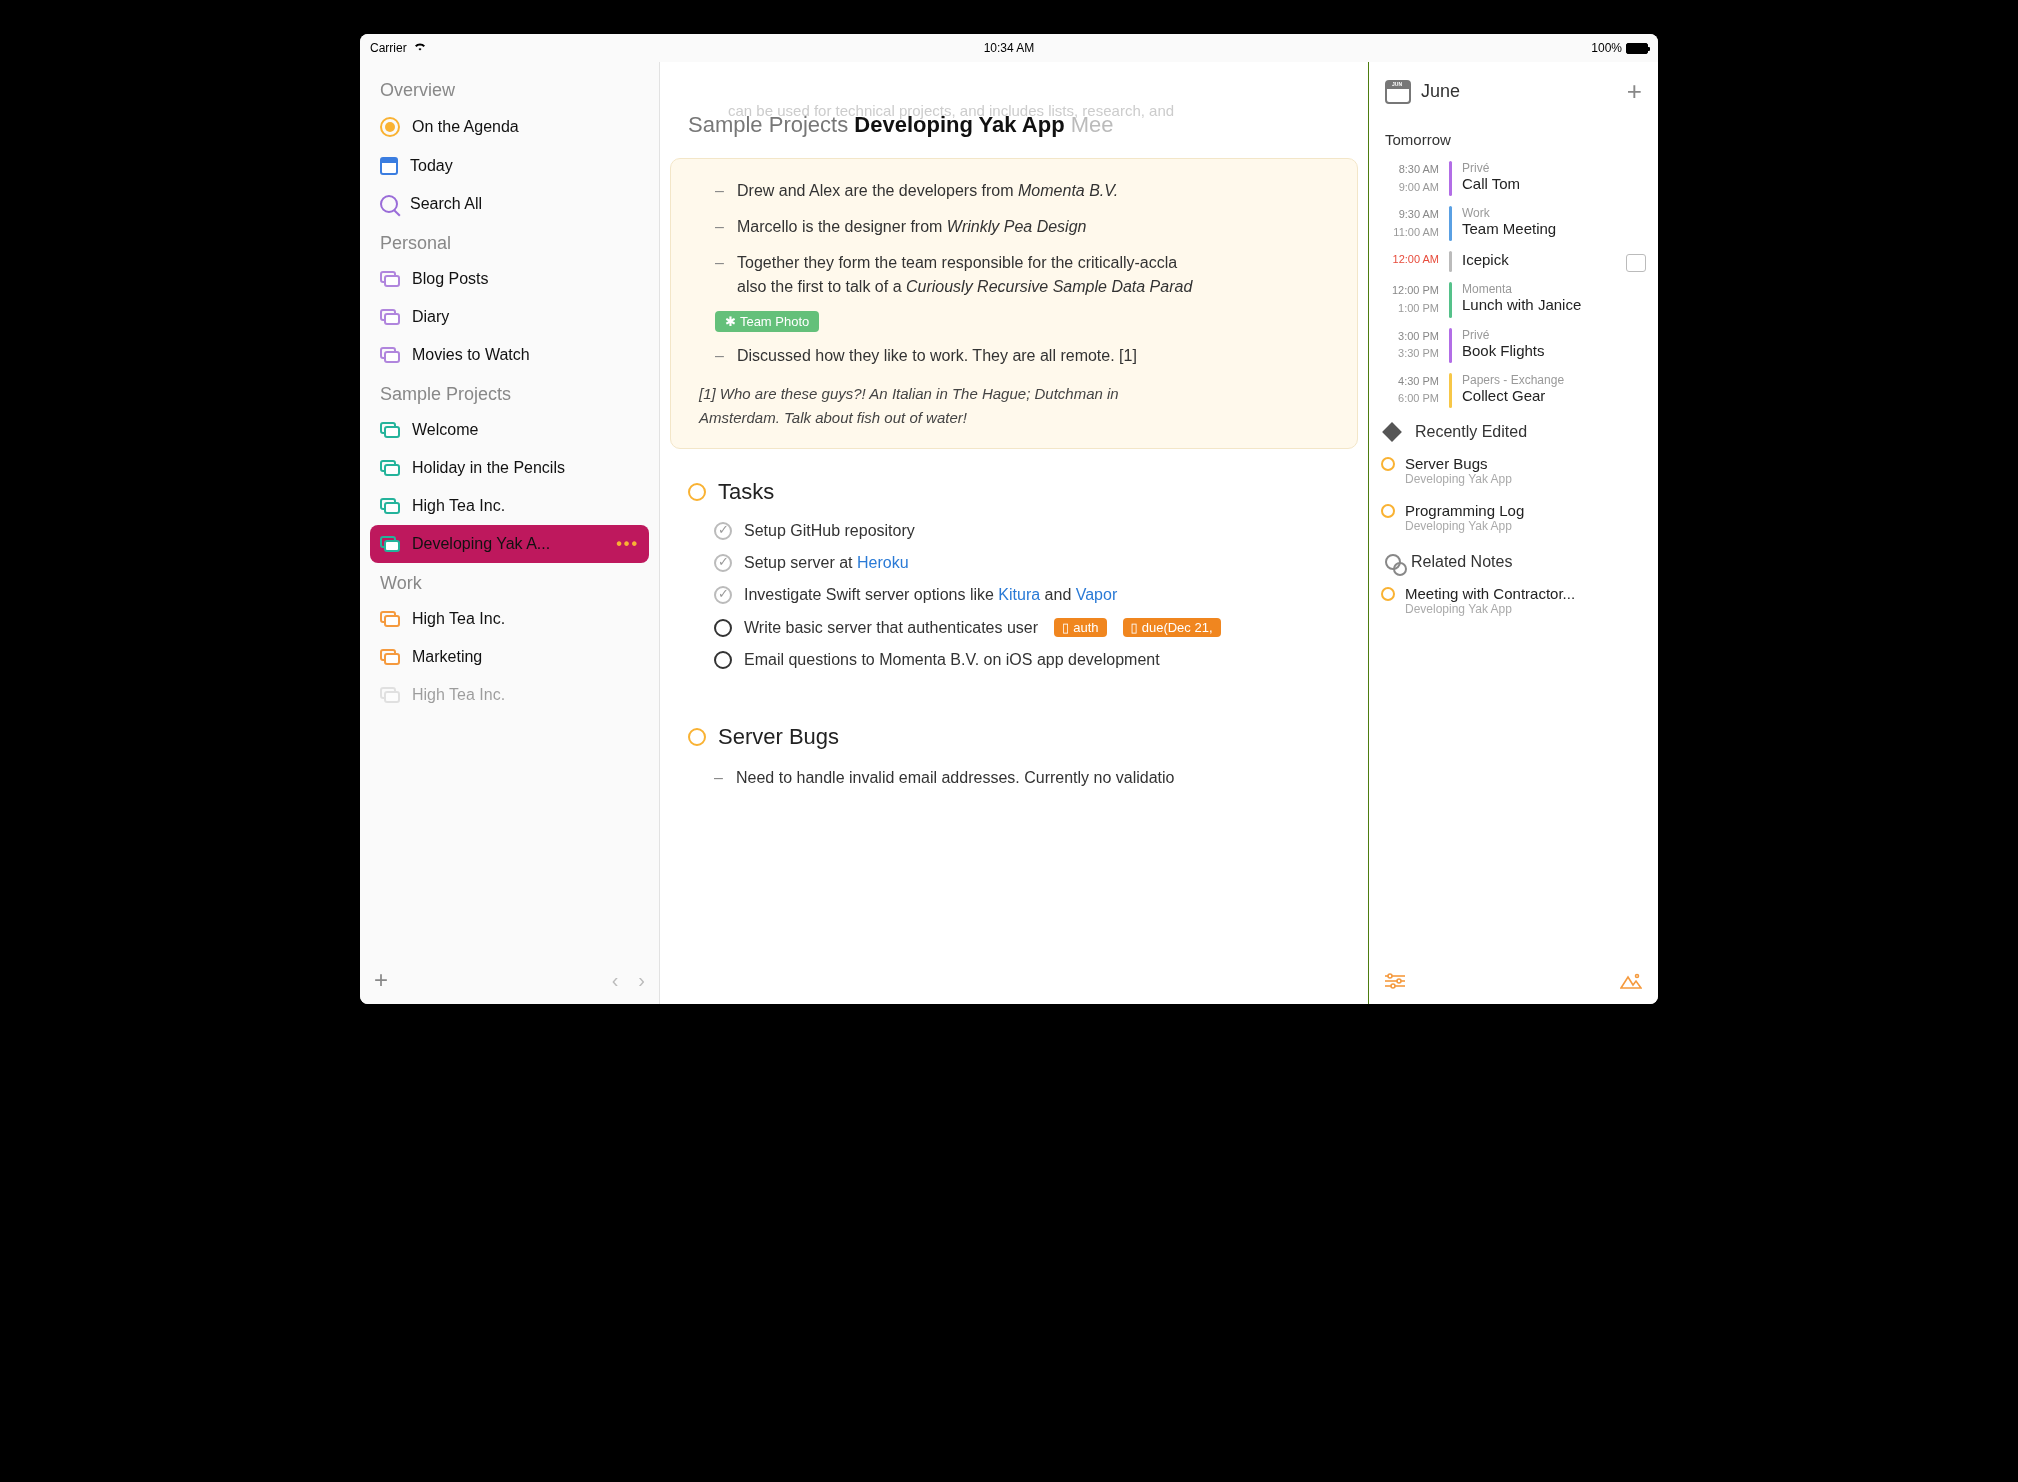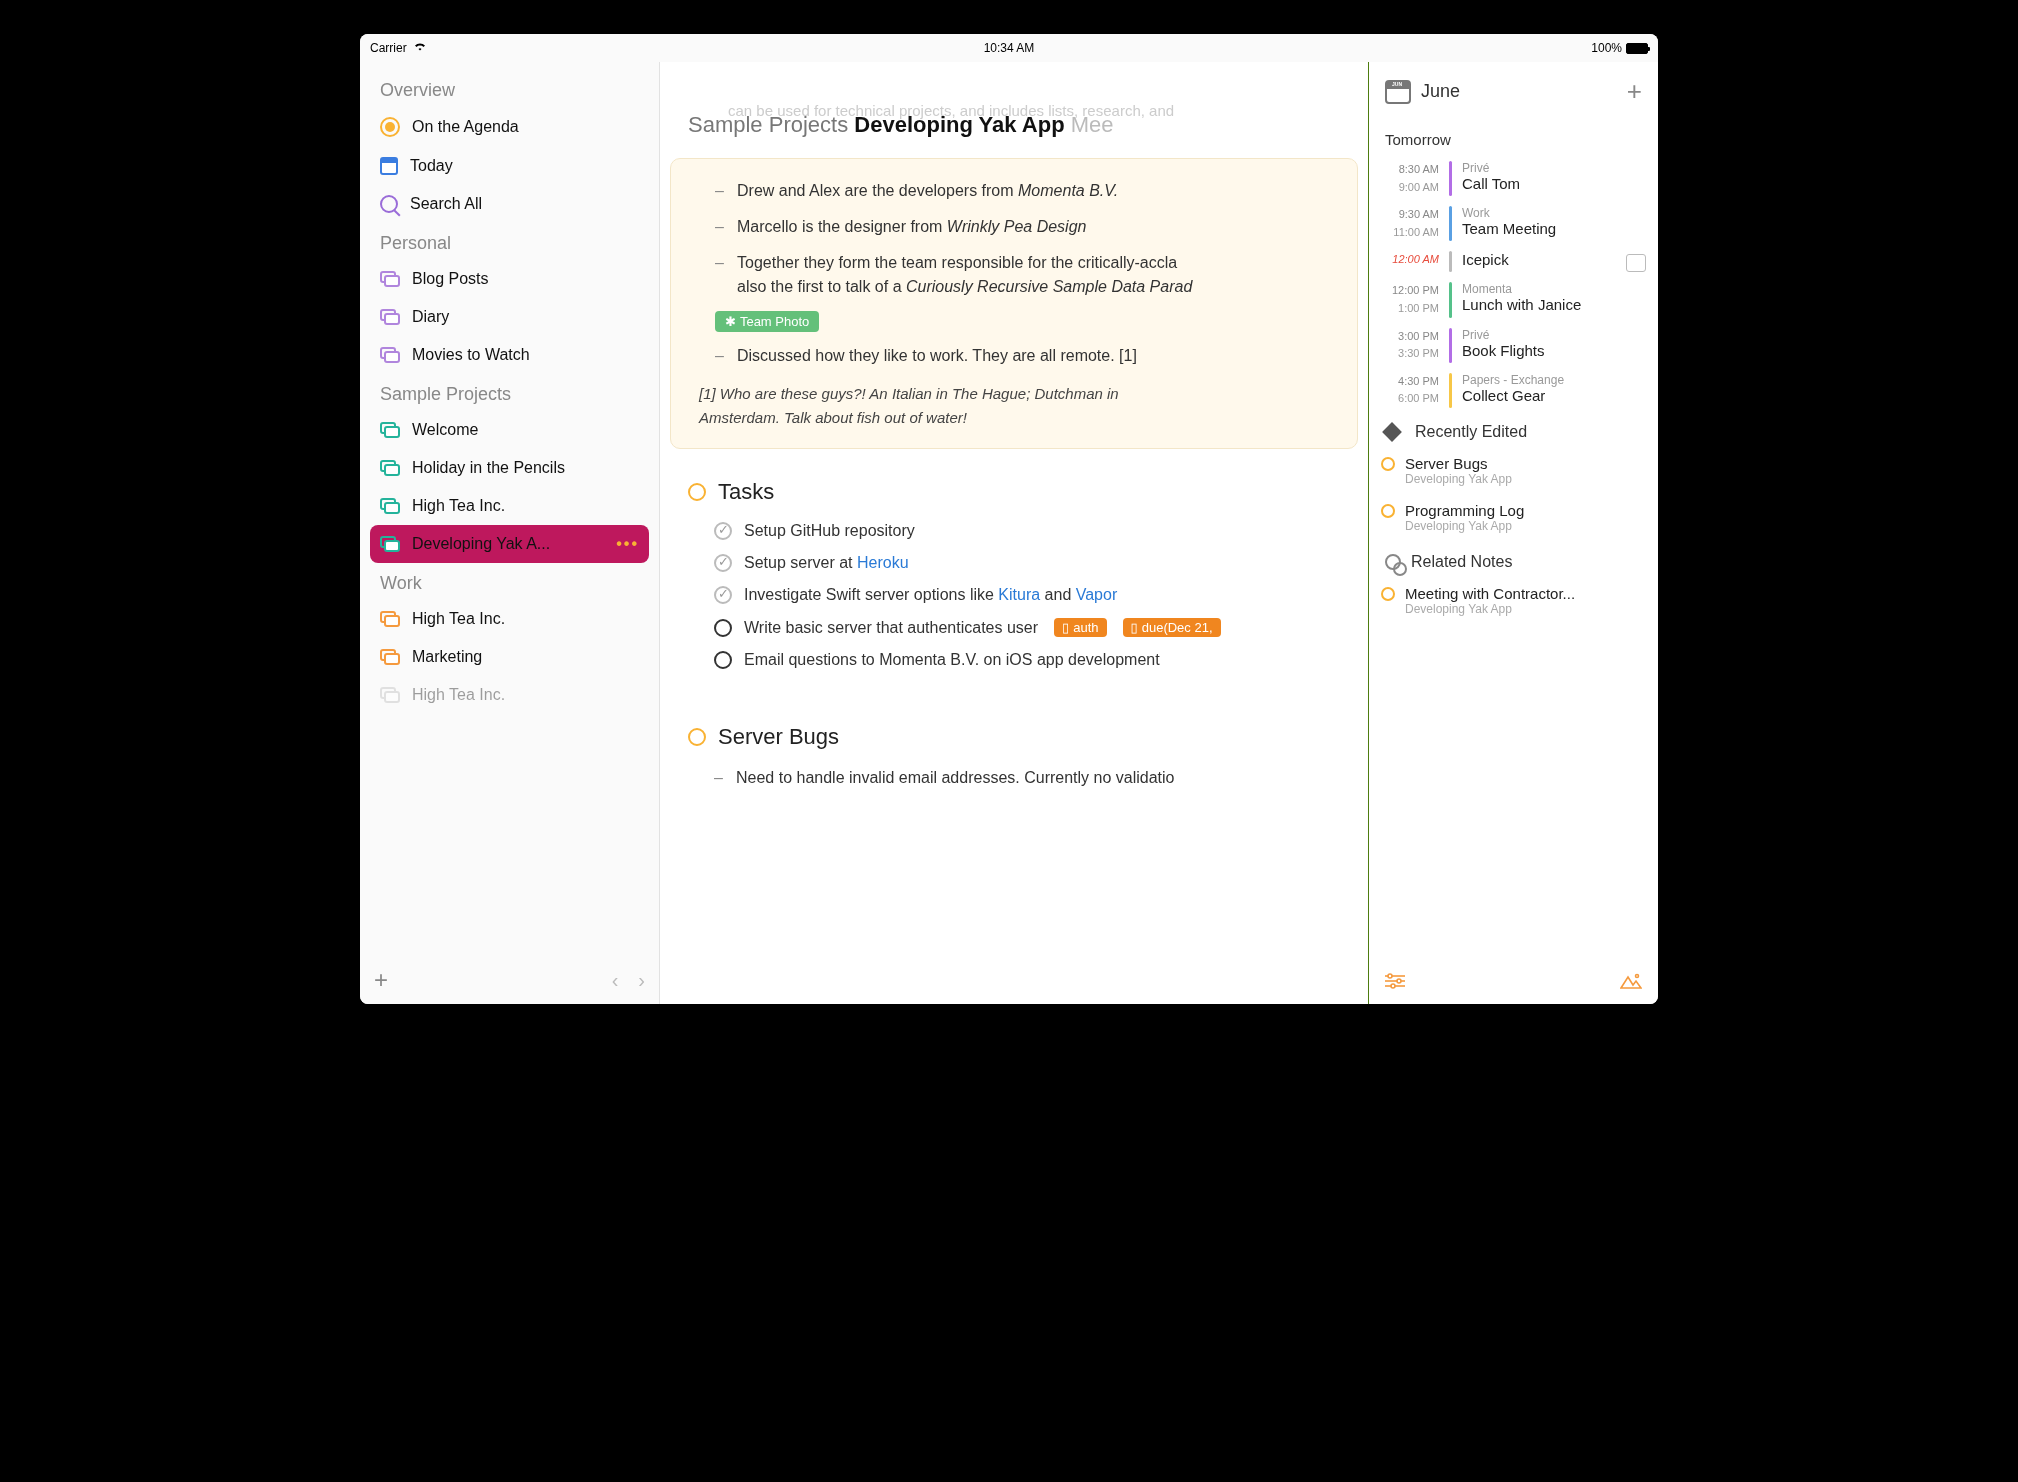--- a/index.html
+++ b/index.html
@@ -70,21 +70,21 @@
 .cal-badge { display:flex; align-items:center; gap:10px; font-size:18px; color:#333; }
 .cal-icon { width:26px;height:24px;border:2px solid #777;border-radius:4px; position:relative; background:linear-gradient(#777 0 35%, #fff 35%); }
 .cal-icon span { position:absolute; top:-1px; left:5px; color:#fff; font-size:5px; font-weight:bold; }
 .plus-right { font-size:26px; color:#888; cursor:pointer; font-weight:300; }
 .right-body { flex:1; overflow-y:auto; padding: 0 12px 10px; }
 .r-section { font-size:15px; color:#333; padding: 10px 4px 8px; }
 .r-section.icn { display:flex; align-items:center; gap:10px; font-size:16px; }
 .ev { display:flex; gap:10px; padding:5px 0; }
 .ev-times { width:58px; text-align:right; font-size:11px; color:#999; line-height:1.6; flex-shrink:0; }
 .ev-times .t1 { color:#888; }
-.ev-times .red { color:#e74c3c;font-style:italic; }
+.ev-times .red { color:#e74c3c; }
 .ev-bar { width:3px; border-radius:2px; flex-shrink:0; }
 .ev-body { flex:1; font-size:14px; }
 .ev-cal { color:#999; font-size:12px; }
 .ev-title { color:#222; font-size:15px; }
 .ev-note-badge { width:20px;height:18px;border:1.5px solid #bbb;border-radius:3px; margin-top:3px; }
 .c-purplebar { background:#b26de6; }
 .c-greenbar { background:#55c18a; }
 .c-bluebar { background:#5aa0e3; }
 .c-yellowbar { background:#f7c747; }
 .c-greybar { background:#bbb; }

